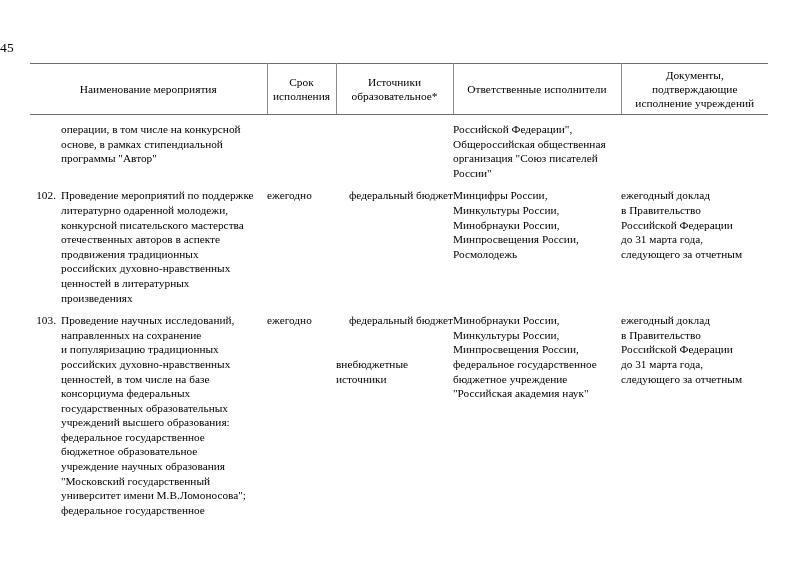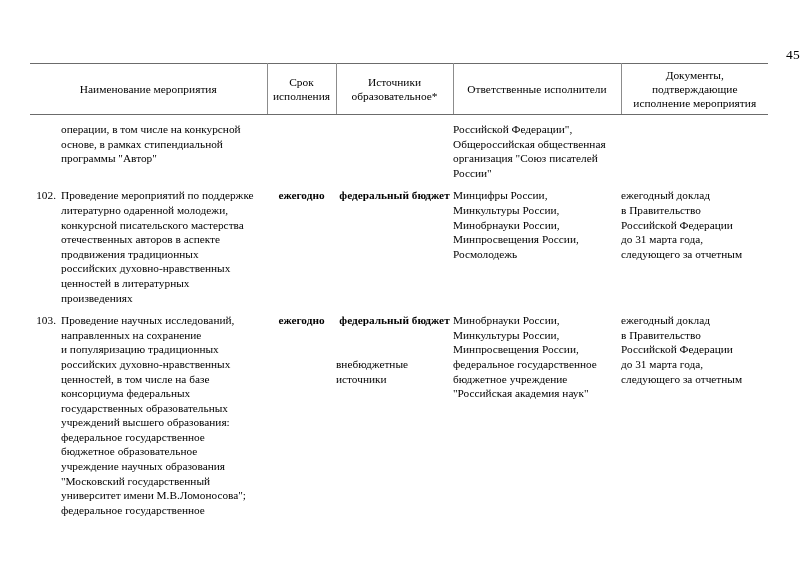--- a/index.html
+++ b/index.html
@@ -15,24 +15,24 @@
     position: relative;
     overflow: hidden;
   }
   .page {
     position: relative;
     width: 800px;
     height: 566px;
   }
   .page-number {
     position: absolute;
-    top: 47px;
+    top: 40px;
     left: 0;
     width: 800px;
-    text-align: right;
+    text-align: left;
     font-size: 13.5px;
     letter-spacing: 0.2px;
   }
   table.doc-table {
     position: absolute;
     left: 30px;
     top: 63px;
     width: 738px;
     border-collapse: collapse;
     table-layout: fixed;
@@ -86,26 +86,26 @@
   .name-flex {
     display: flex;
     flex-direction: row;
   }
   .name-text { flex: 1; }
   .name-text div,
   .resp-cell div,
   .docs-cell div,
   .term-cell div { white-space: nowrap; }
 
-  .term-cell   { text-align: center; font-weight: bold; }
+  .term-cell   { text-align: left; }
   .src-cell    { text-align: center; }
   .resp-cell   { padding-left: 8px; }
   .docs-cell   { padding-left: 10px; }
 
-  .src-block   { text-align: center; font-weight: bold; }
+  .src-block   { text-align: right; }
   .src-gap     { height: 14.6px; }
   .src-second  { text-align: left; }
 </style>
 </head>
 <body>
 
 <div class="page">
 
   <div class="page-number">45</div>
 
@@ -139,21 +139,21 @@
       </td>
       <td>
         <div class="cell-inner head-lines">
               <div>Ответственные исполнители</div>
             </div>
       </td>
       <td class="last">
         <div class="cell-inner head-lines">
               <div>Документы,</div>
               <div>подтверждающие</div>
-              <div>исполнение мероприятия</div>
+              <div>исполнение учреждений</div>
             </div>
       </td>
     </tr>
 
     </tbody>
       <tbody id="table-body">
         <tr class="body-row first-body">
           <td>
             <div class="name-flex">
               <div class="num-cell"></div>

